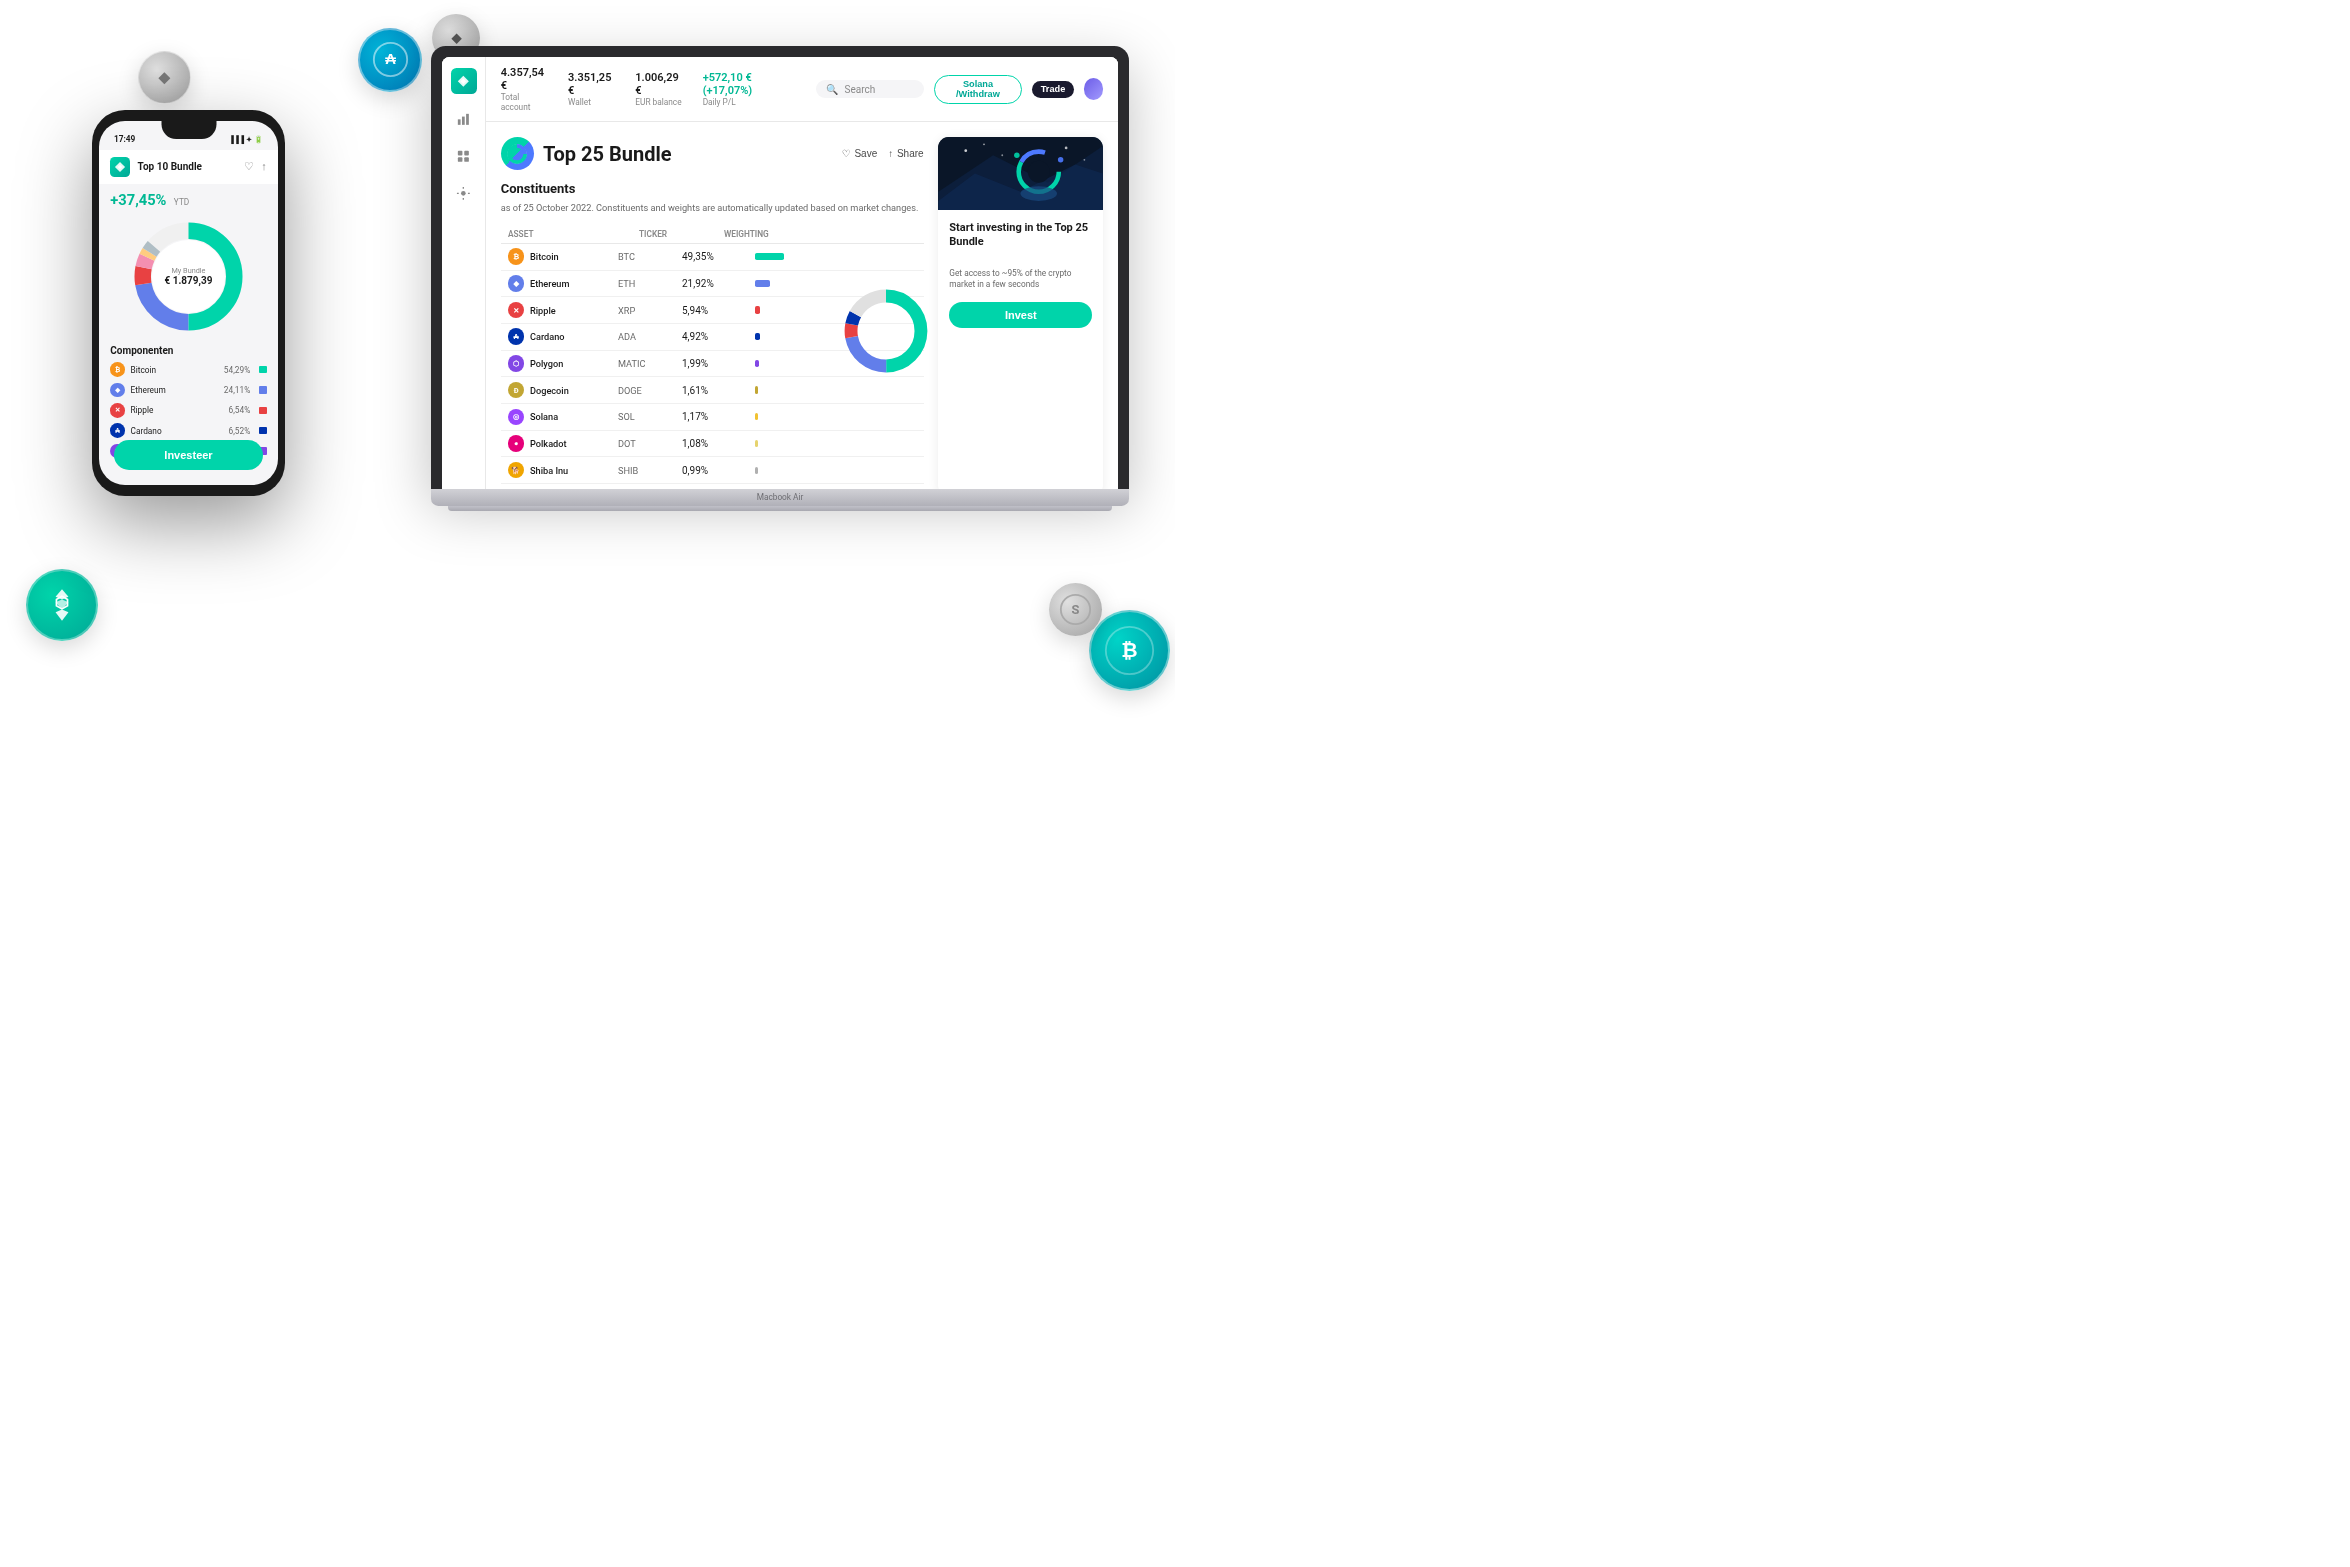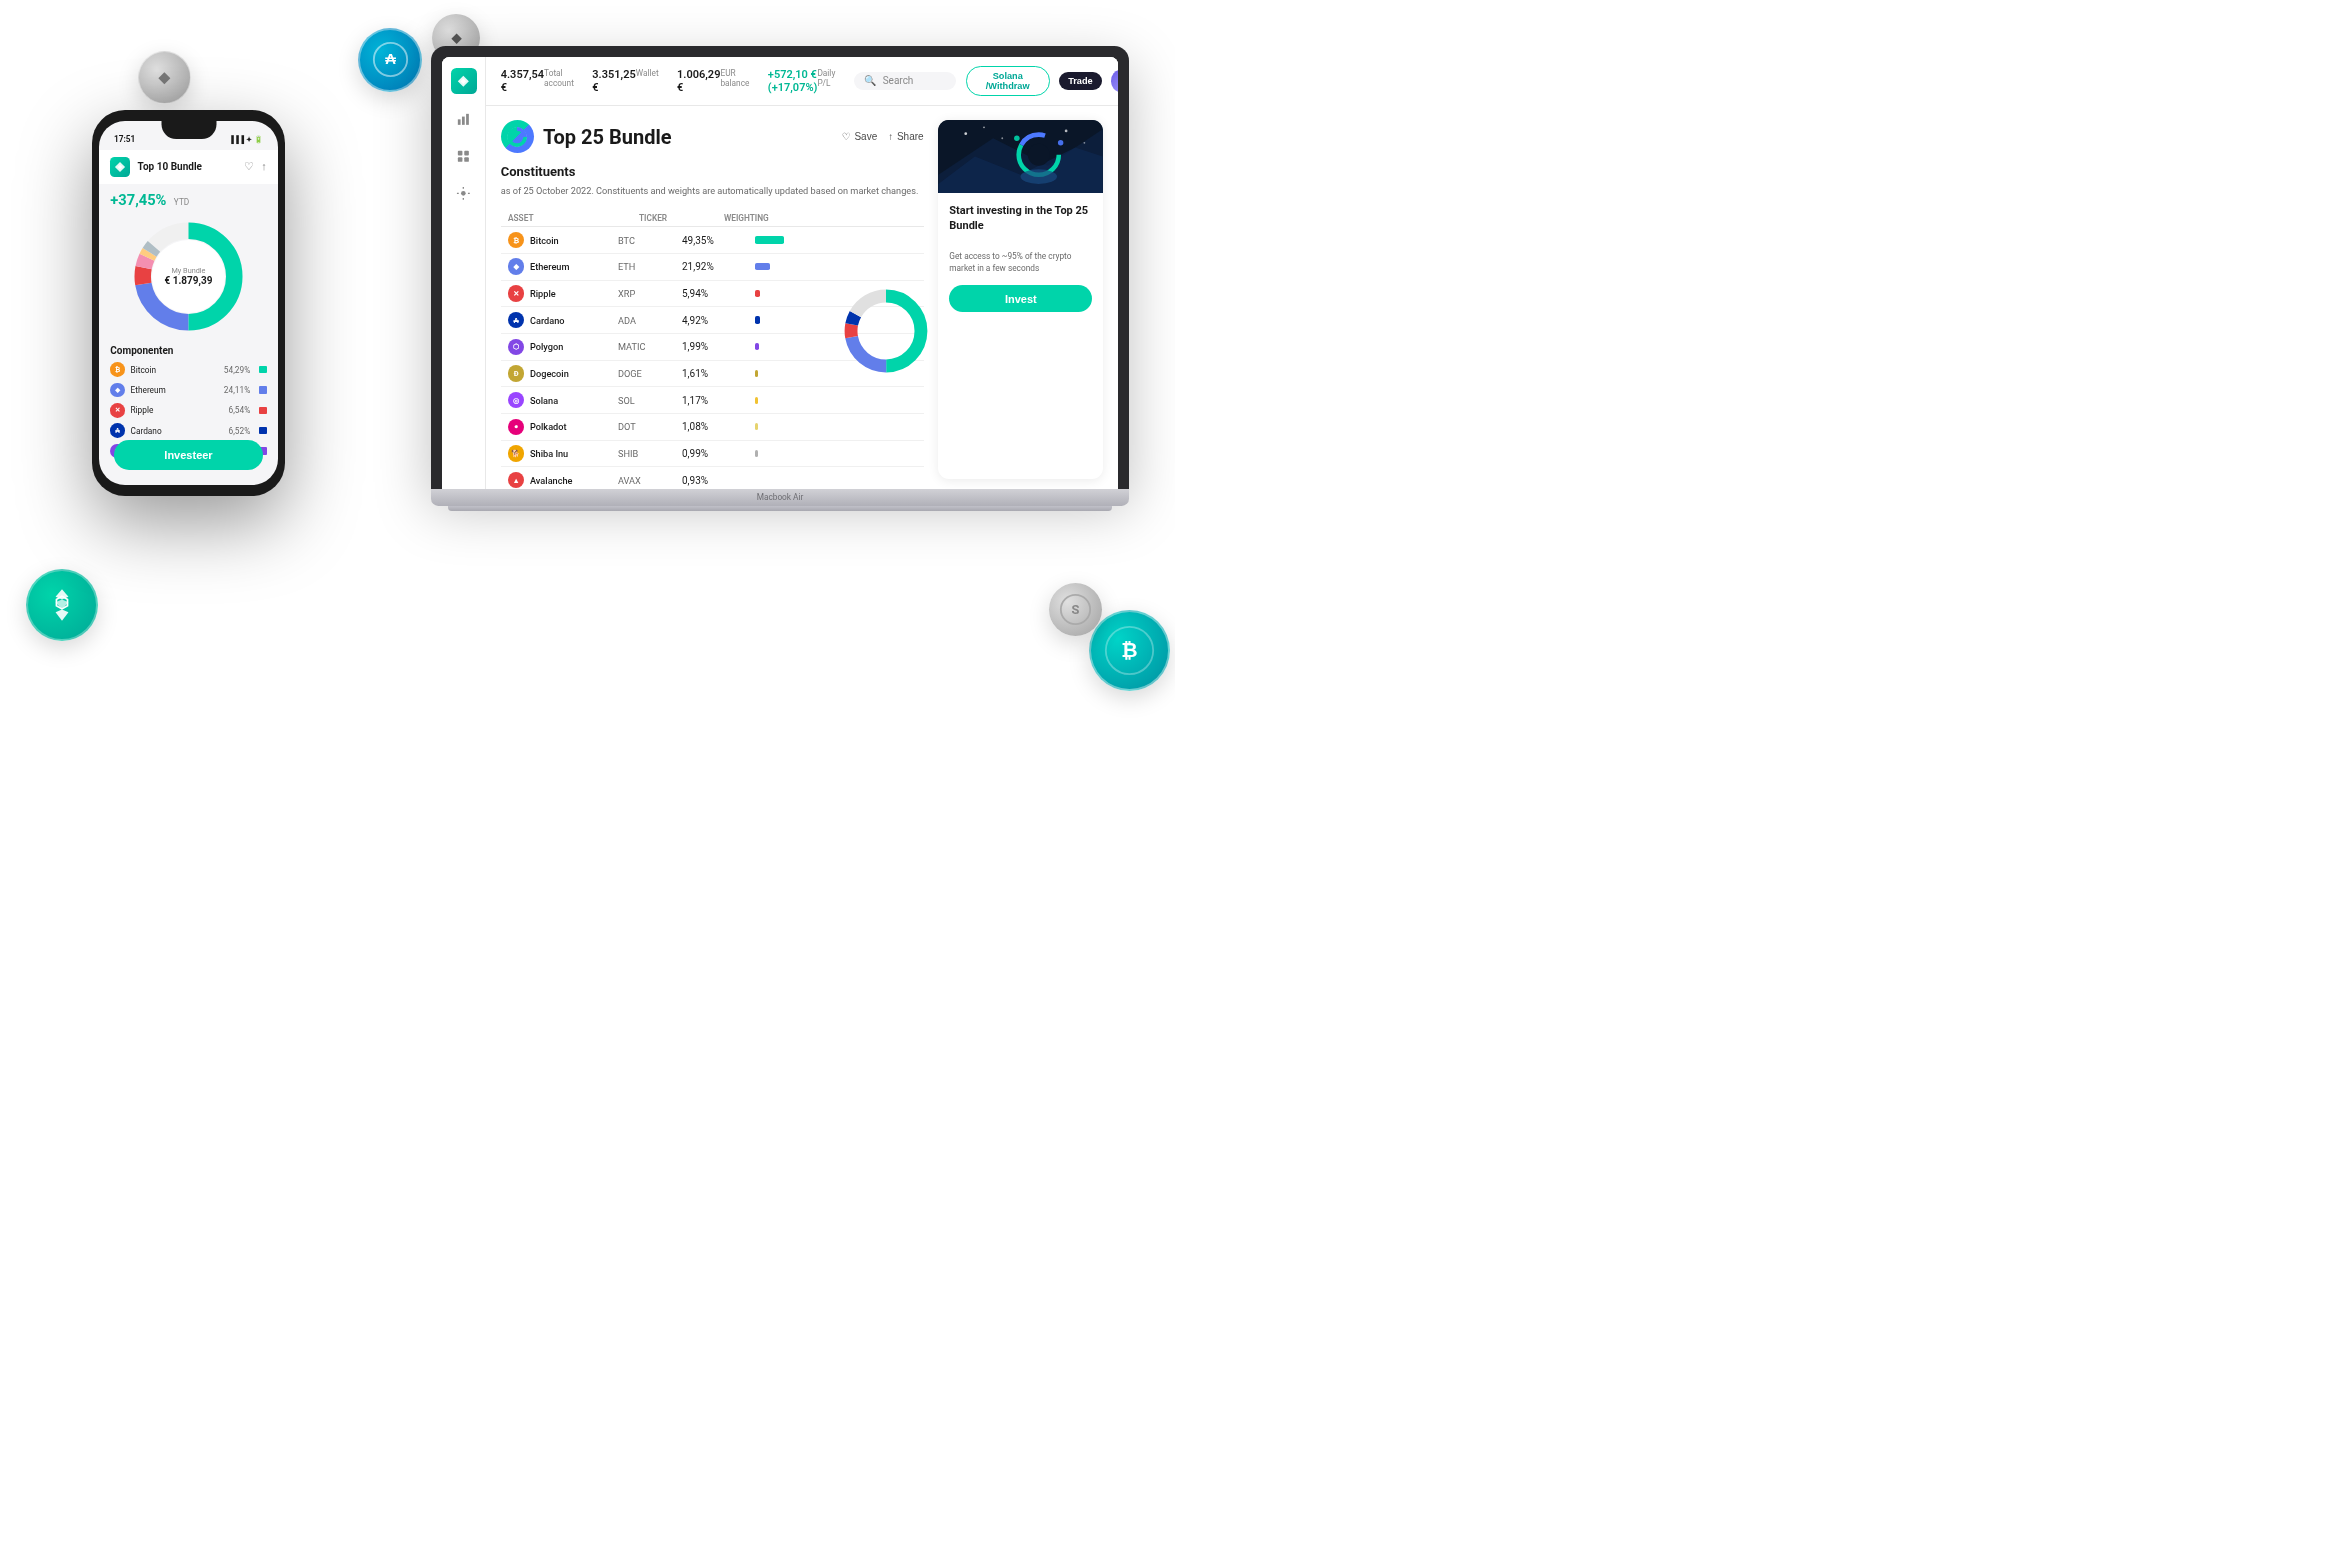--- a/index.html
+++ b/index.html
@@ -167,21 +167,21 @@
       display: flex;
       align-items: center;
       padding: 9.2px 14.7px;
       border-bottom: 0.9px solid #e8e8e8;
       gap: 18.4px;
       background: #fff;
     }
 
     .balance-item {
       display: flex;
-      flex-direction: row;
+      flex-direction: column;
     }
     .balance-value {
       font-size: 11px;
       font-weight: 600;
       color: #1a1a1a;
     }
     .balance-label {
       font-size: 8.3px;
       color: #8a8a8a;
     }
@@ -883,21 +883,21 @@
     <div class="laptop-base"></div>
     <div class="laptop-foot"></div>
   </div>
 
   <div class="phone-wrapper">
     <div class="phone-outer">
       <div class="phone-notch"></div>
       <div class="phone-screen">
 
         <div class="phone-status-bar">
-          <span>17:51</span>
+          <span>17:49</span>
           <span style="font-size:7.3px;">▐▐▐ ✦ 🔋</span>
         </div>
 
         <div class="phone-app-header">
           <div class="phone-logo">
             <svg width="12" height="12" viewBox="0 0 13 13">
               <path d="M6.5 1L12 6.5L6.5 12L1 6.5Z" fill="white" opacity="0.9"></path>
               <path d="M6.5 4L9 6.5L6.5 9L4 6.5Z" fill="white"></path>
             </svg>
           </div>

